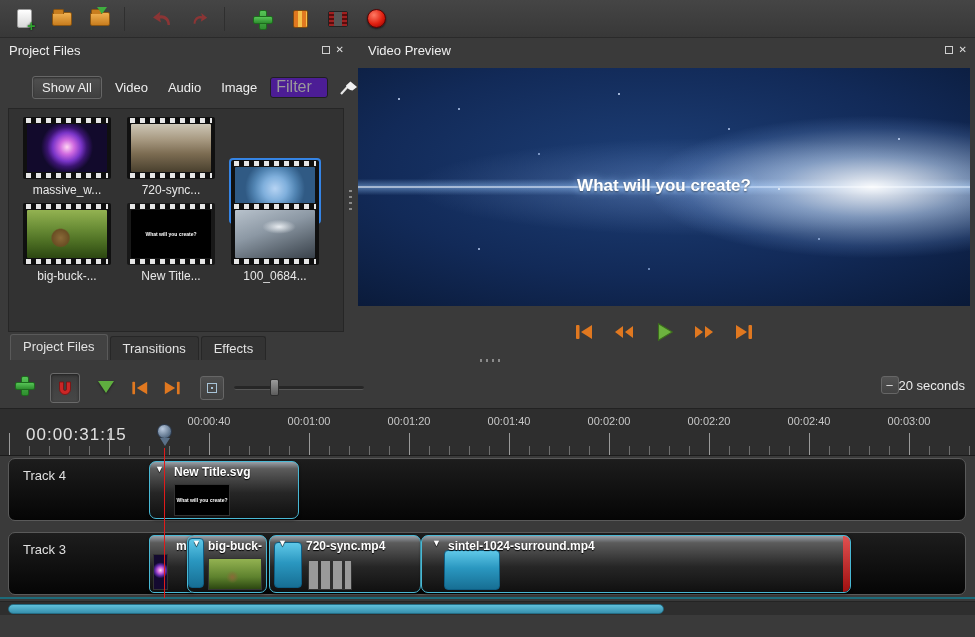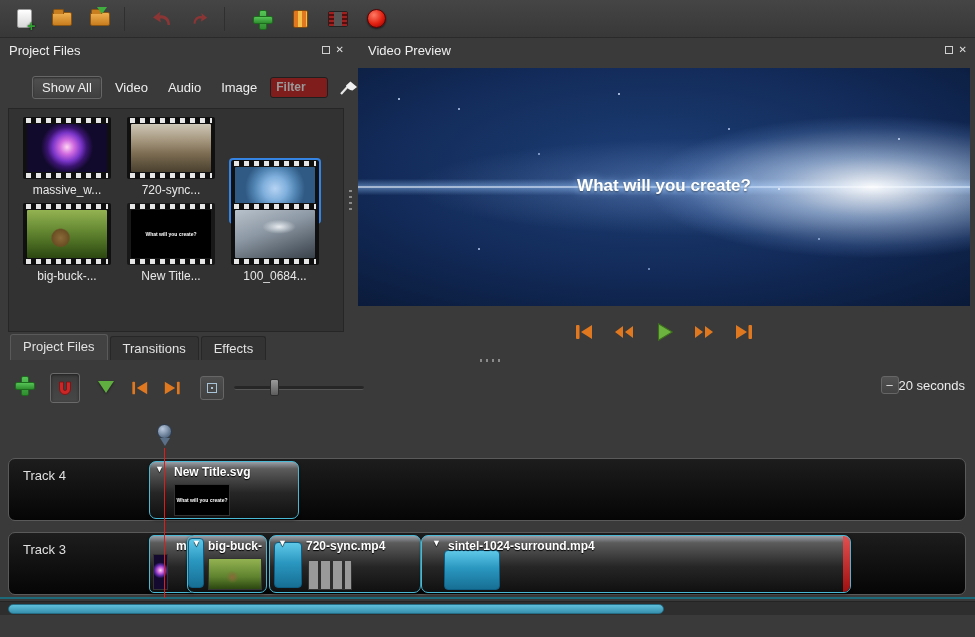--- a/index.html
+++ b/index.html
@@ -43,22 +43,22 @@
   .dock-icons{display:flex;align-items:center;gap:6px;padding-right:8px;}
   .float-icon{width:8px;height:8px;border:1px solid #cfcfcf;display:inline-block;}
   .close-icon{font-size:10px;color:#dddddd;line-height:1;}
   .close-icon::before{content:"✕";}
 
   
   .filter-row{left:0;top:72px;width:352px;height:30px;display:flex;align-items:center;padding-left:14px;gap:6px;margin-left:18px;}
   .btn-showall{background:linear-gradient(#505050,#3f3f3f);border:1px solid #666;border-radius:3px;
     color:#eee;font-size:13px;padding:3px 9px;box-shadow:inset 0 1px 2px rgba(0,0,0,.45);font-family:inherit;}
   .btn-flat{background:transparent;border:none;color:#eee;font-size:13px;padding:3px 7px;font-family:inherit;}
-  .filter-input{width:58px;height:21px;background:#7f1d1d;border:1px solid #1f1f1f;border-radius:3px;
-    color:#cfcfcf;font-size:12px;padding:0 5px;font-family:inherit;font-weight:bold;}
+  .filter-input{width:58px;height:21px;background:#4c1d95;border:1px solid #1f1f1f;border-radius:3px;
+    color:#cfcfcf;font-size:16px;padding:0 5px;font-family:inherit;}
   .filter-input::placeholder{color:#9a9a9a;}
 
   .files-grid{left:8px;top:108px;width:336px;height:224px;background:#323232;border:1px solid #262626;}
   .file-item{position:absolute;width:96px;text-align:center;}
   .thumb{width:88px;height:62px;margin:0 auto;background:#101010;border-radius:2px;position:relative;padding:7px 4px;}
   .thumb::before,.thumb::after{content:"";position:absolute;left:3px;right:3px;height:5px;
     background:repeating-linear-gradient(90deg,#e6e6e6 0 5px,#101010 5px 10px);}
   .thumb::before{top:1px;} .thumb::after{bottom:1px;}
   .frame{width:100%;height:100%;border-radius:1px;position:relative;overflow:hidden;}
   .file-label{display:inline-block;font-size:12px;color:#e8e8e8;margin-top:4px;padding:0 3px;border-radius:2px;max-width:94px;
@@ -353,20 +353,32 @@
       </div>
     <div class="abs tl-slider">
       <div class="tl-slider-handle"></div>
     </div>
     <div class="tl-zoom">
       <button class="zoom-minus"></button>
       <span class="zoom-label">20 seconds</span>
     </div>
   </div>
 
+  <div class="abs ruler">
+    <span class="timecode">00:00:31:15</span>
+    <span class="rmark" style="left:209px;">00:00:40</span>
+    <span class="rmark" style="left:309px;">00:01:00</span>
+    <span class="rmark" style="left:409px;">00:01:20</span>
+    <span class="rmark" style="left:509px;">00:01:40</span>
+    <span class="rmark" style="left:609px;">00:02:00</span>
+    <span class="rmark" style="left:709px;">00:02:20</span>
+    <span class="rmark" style="left:809px;">00:02:40</span>
+    <span class="rmark" style="left:909px;">00:03:00</span>
+    <div class="ticks"></div>
+  </div>
 
   <div class="abs track-row" style="top:458px;">
     <span class="track-name">Track 4</span>
     <div class="clip" style="left:140px;width:150px;text-align:center;">
       <span class="clip-menu" style="left:5px;"></span>
       <span class="clip-label" style="left:24px;">New Title.svg</span>
       <div class="clip-thumb ct-title" style="left:24px;top:22px;width:56px;height:32px;">
         <span class="tiny-text">What will you create?</span>
       </div>
     </div>

